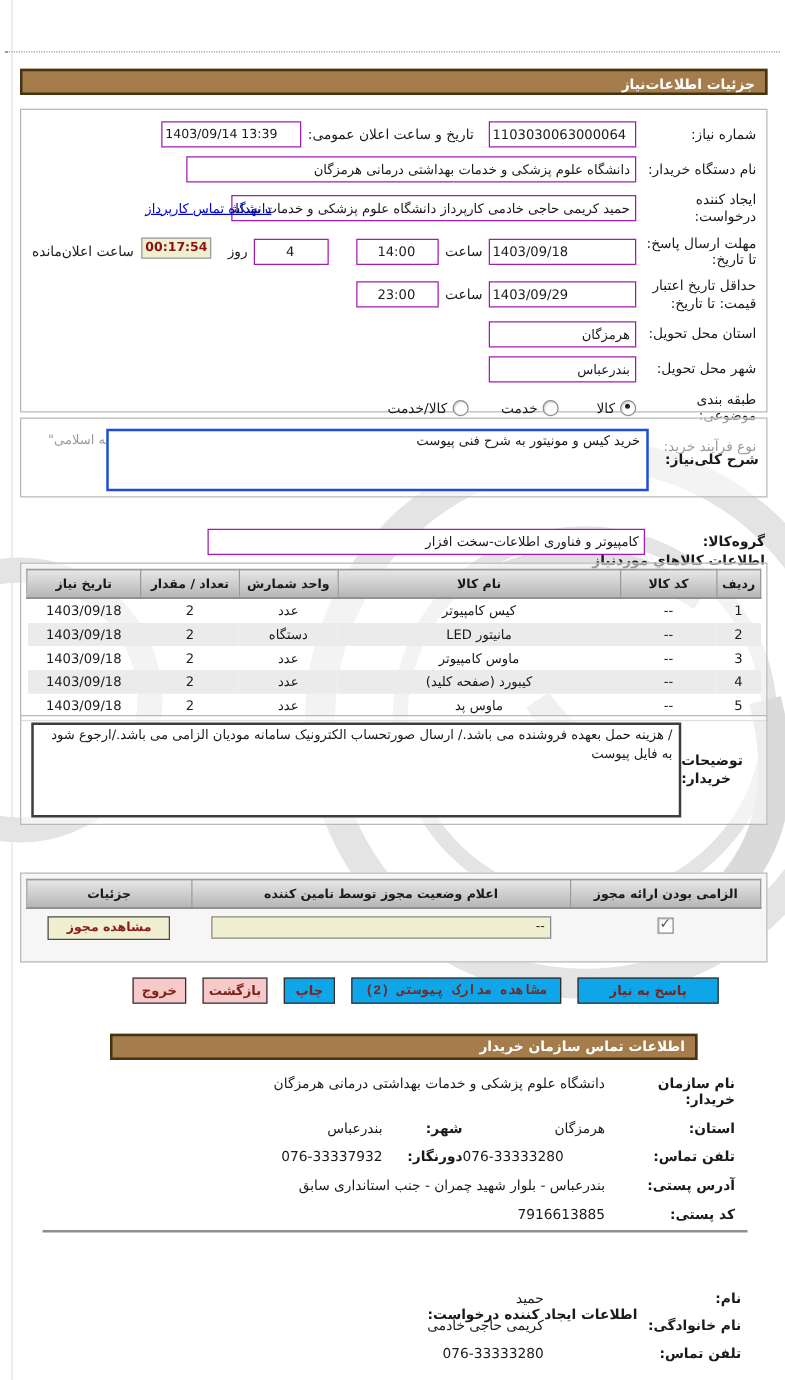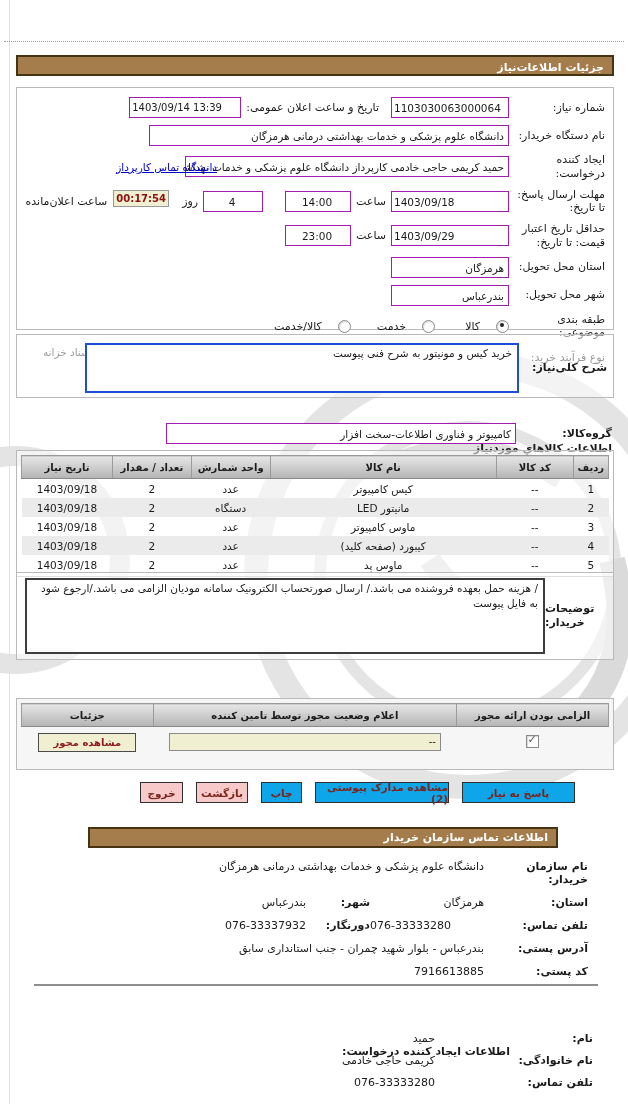--- a/index.html
+++ b/index.html
@@ -54,21 +54,21 @@
   }
   a.blue-link{color:#0000cc;text-decoration:underline;font-size:10.5px;margin-right:-32px;
     position:relative;z-index:2;white-space:nowrap;}
   
   .radio{width:11px;height:11px;border:1px solid #8a8a8a;border-radius:50%;background:#fdfdfd;
     display:inline-block;position:relative;flex:none;margin-left:4px;box-shadow:inset 1px 1px 1px rgba(0,0,0,.15);}
   .radio.checked::after{content:"";position:absolute;left:2.5px;top:2.5px;width:4px;height:4px;border-radius:50%;background:#222;}
   .checkbox{width:11px;height:11px;border:1px solid #8a8a8a;background:#fdfdfd;display:inline-block;
     flex:none;margin-left:4px;position:relative;box-shadow:inset 1px 1px 1px rgba(0,0,0,.15);}
   .checkbox.checked::after{content:"\2713";position:absolute;left:0.5px;top:-3px;font-size:11px;color:#555;}
-  .opt{display:flex;margin-left:26px;gap:12px;}
+  .opt{display:flex;margin-left:26px;}
   
   .ta{border:2px solid #1d4ed8;background:#fff;font-size:10.5px;line-height:1.45;
     padding:1px 5px;box-sizing:border-box;overflow:hidden;}
   #desc-ta{width:434px;height:50px;margin-top:2px;}
   #notes-ta{width:520px;height:76px;border-color:#3d3d3d;}
   #desc-label{width:88px;flex:none;padding-top:20px;}
   #notes-label{width:64px;flex:none;text-align:left;line-height:1.3;}
   
   .sect-h{font-size:11px;margin-top:40px;}
   #h-goods{top:402px;right:16px;font-weight:bold;}
@@ -88,21 +88,21 @@
   .lic-input{background:#f0efd2;border:1px solid #8a8a8a;width:262px;height:16px;margin:0 auto;
     font-size:10px;line-height:16px;padding:0 4px;text-align:right;}
   .lic-btn{background:#f0efd2;border:1px solid #4a4a4a;width:96px;height:17px;margin:0 auto;
     font-size:10px;line-height:17px;color:#8b1a1a;font-weight:bold;text-align:center;cursor:pointer;}
   
   #btn-row{top:782px;right:53px;display:flex;align-items:center;}
   .btn{height:21px;border:1px solid #2f2f2f;font-size:10.5px;font-weight:bold;color:#7b241c;
     display:flex;align-items:center;justify-content:center;box-sizing:border-box;cursor:pointer;margin-left:13px;}
   .btn.green{background:#0ea5e9;}
   .btn.pink{background:#f7c9c9;}
-  #btn-respond{width:113px;} #btn-attach{width:134px;} #btn-print{width:41px;}
+  #btn-respond{width:113px;} #btn-attach{width:168px;font-family:Liberation Mono, monospace;} #btn-print{width:41px;}
   #btn-back{width:52px;} #btn-exit{width:43px;}
   
   #contact{top:860px;right:40px;width:552px;}
   .crow{display:flex;align-items:baseline;margin-bottom:10px;}
   .clabel{font-weight:bold;width:104px;flex:none;font-size:11px;}
   .cl2{font-weight:bold;width:64px;flex:none;}
   .cval{font-size:11px;}
   .cval-w{width:114px;flex:none;}
   .num{direction:ltr;unicode-bidi:embed;}
   #divider{top:984px;right:30px;left:34px;border-top:2px solid #8f8f8f;height:0;}

